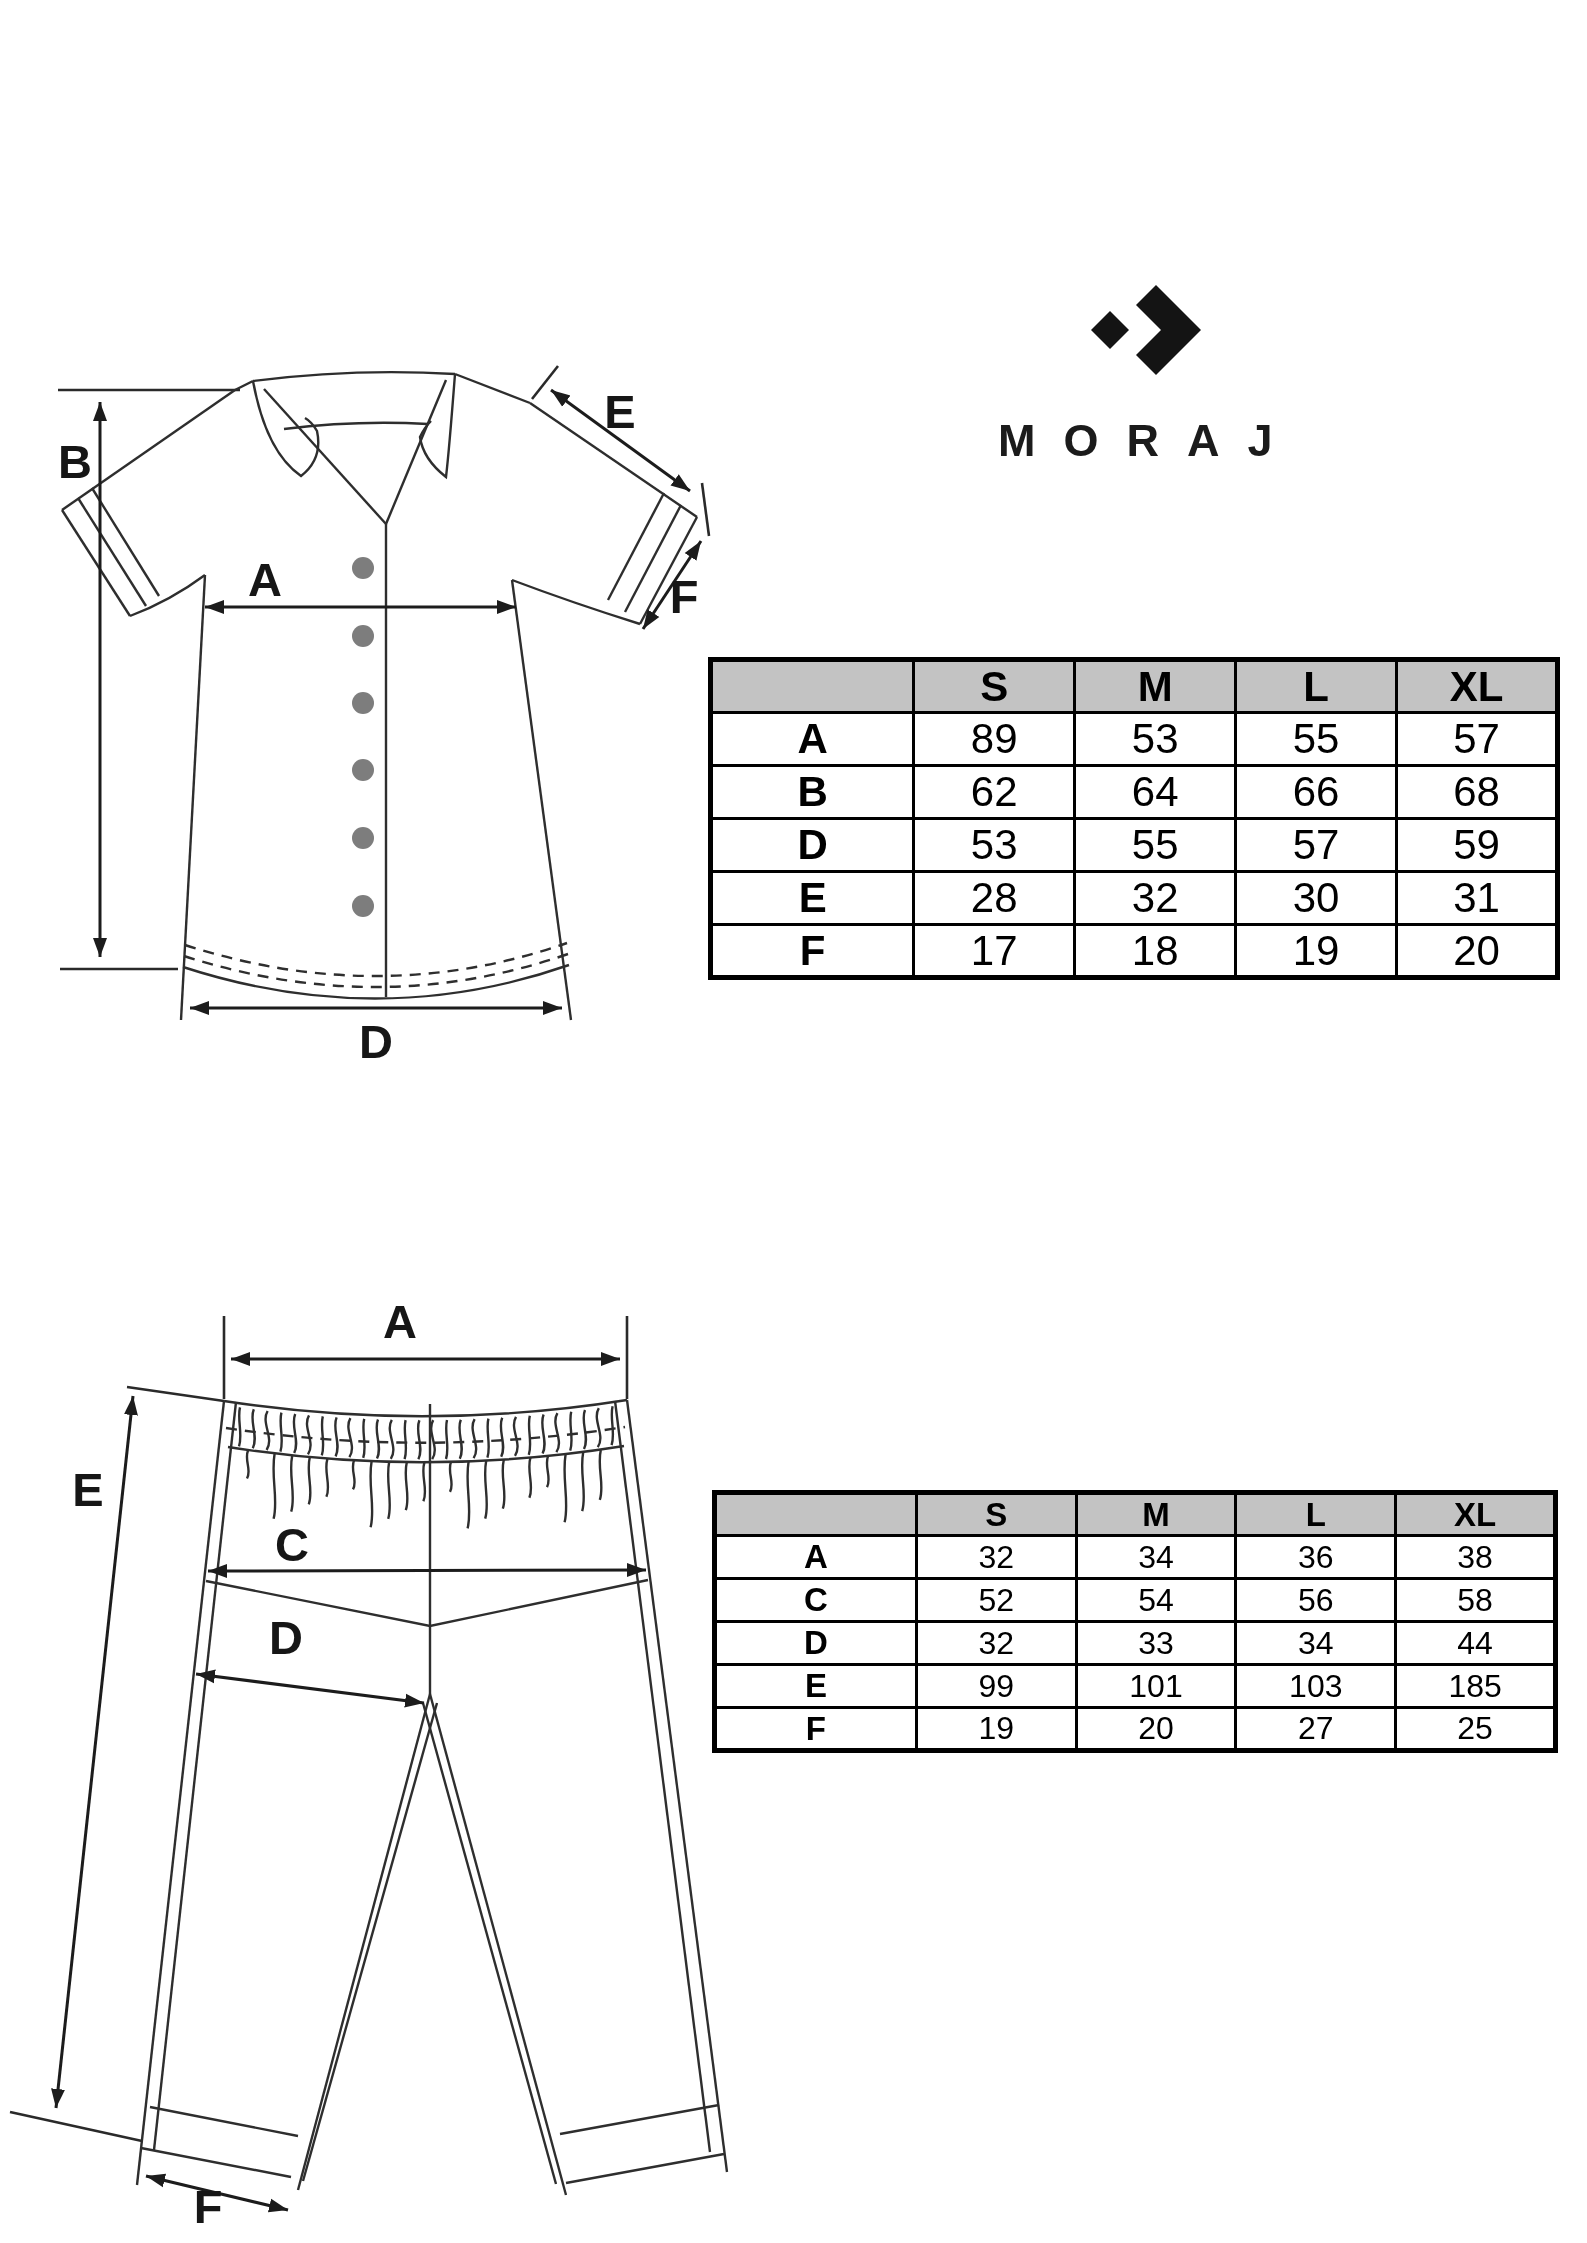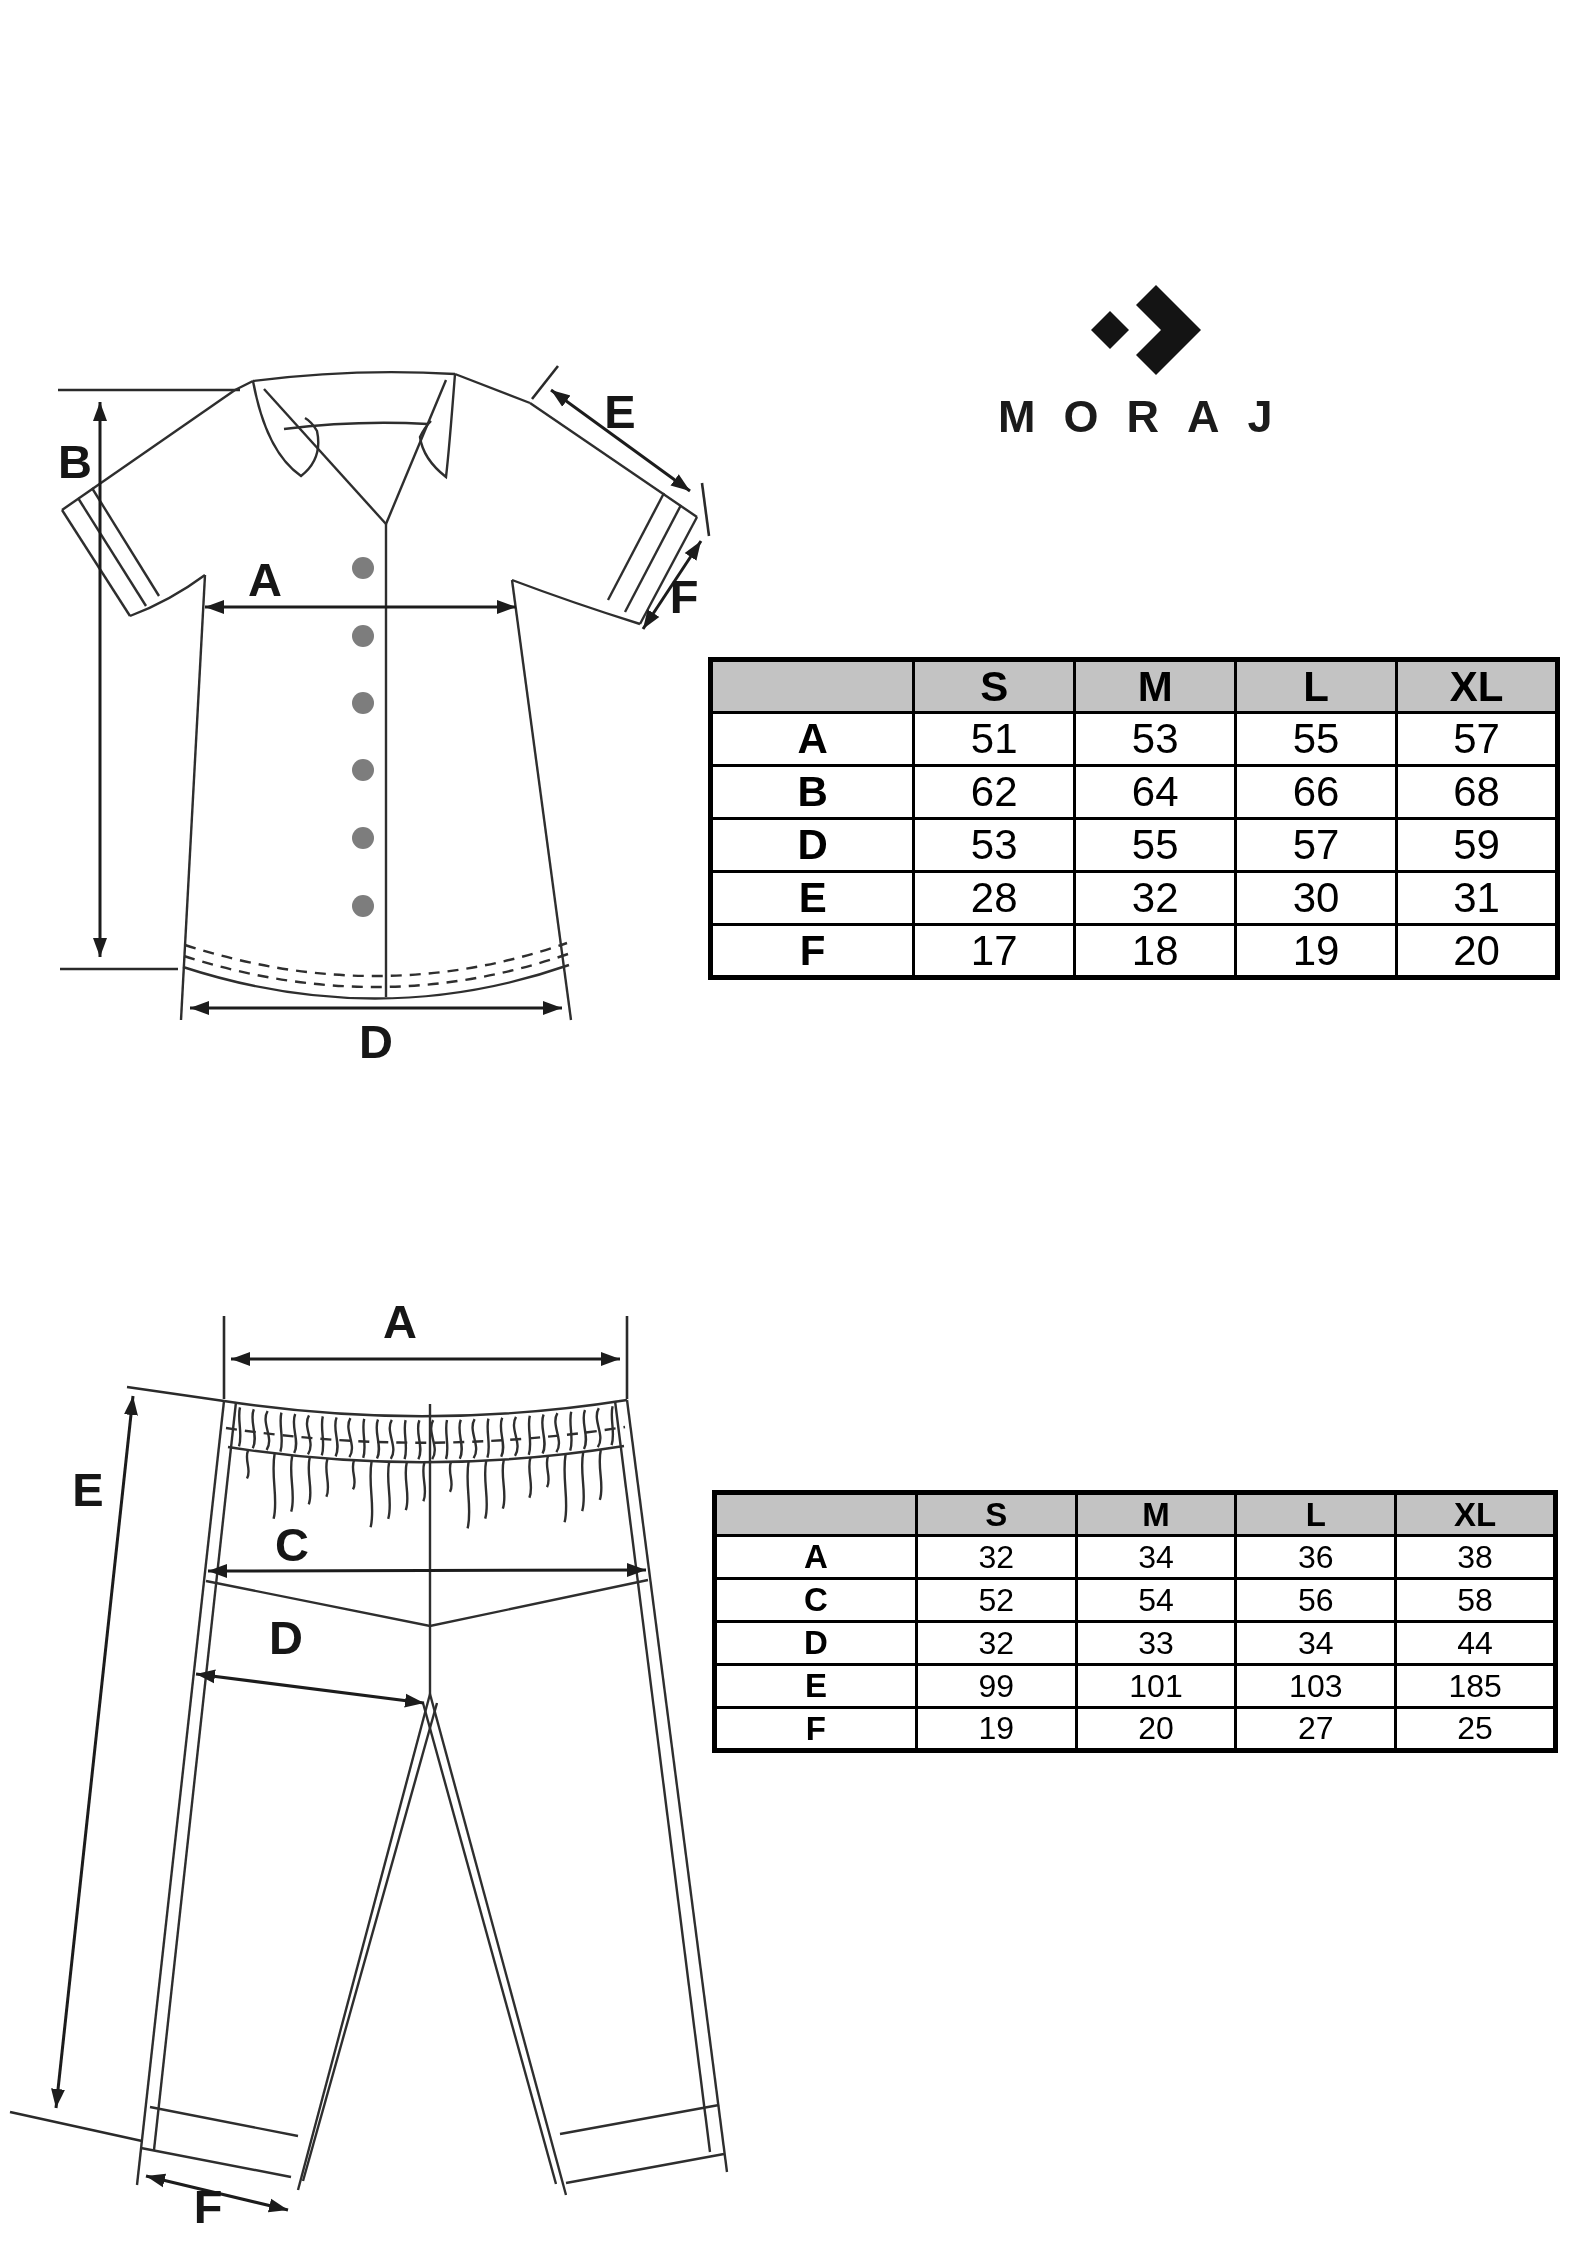--- a/index.html
+++ b/index.html
@@ -6,21 +6,21 @@
   .page{position:relative;width:1587px;height:2243px;background:#ffffff;overflow:hidden;
         font-family:"Liberation Sans",sans-serif;}
   svg{position:absolute;left:0;top:0;}
   svg text{font-family:"Liberation Sans",sans-serif;font-weight:bold;font-size:47px;
            fill:#161616;text-anchor:middle;}
   .garment{fill:none;stroke:#2e2e2e;stroke-width:2.4px;}
   .dim{fill:none;stroke:#1c1c1c;stroke-width:3px;}
   .ref{fill:none;stroke:#2a2a2a;stroke-width:2.6px;}
   .dash{stroke-dasharray:11 8;}
   .btn{fill:#7d7d7d;stroke:none;}
-  .logo-text{position:absolute;left:998px;top:391px;font-size:45px;font-weight:bold;
+  .logo-text{position:absolute;left:998px;top:415px;font-size:45px;font-weight:bold;
              color:#1b1b1b;letter-spacing:28px;white-space:nowrap;}
   table{position:absolute;border-collapse:collapse;table-layout:fixed;background:#fff;
         border:5px solid #000;}
   th,td{border:3px solid #000;text-align:center;vertical-align:middle;padding:0;color:#000;}
   thead th{background:#c3c3c3;}
   #shirt-table{left:708px;top:657px;width:852px;}
   #shirt-table tr{height:53px;}
   #shirt-table th{font-size:42px;font-weight:bold;}
   #shirt-table td{font-size:42px;font-weight:normal;}
   #pants-table{left:712px;top:1490px;width:846px;}
@@ -160,21 +160,21 @@
         <th></th>
         <th>S</th>
         <th>M</th>
         <th>L</th>
         <th>XL</th>
       </tr>
     </thead>
     <tbody>
       <tr>
         <th>A</th>
-        <td>51</td>
+        <td>89</td>
         <td>53</td>
         <td>55</td>
         <td>57</td>
       </tr>
       <tr>
         <th>B</th>
         <td>62</td>
         <td>64</td>
         <td>66</td>
         <td>68</td>

